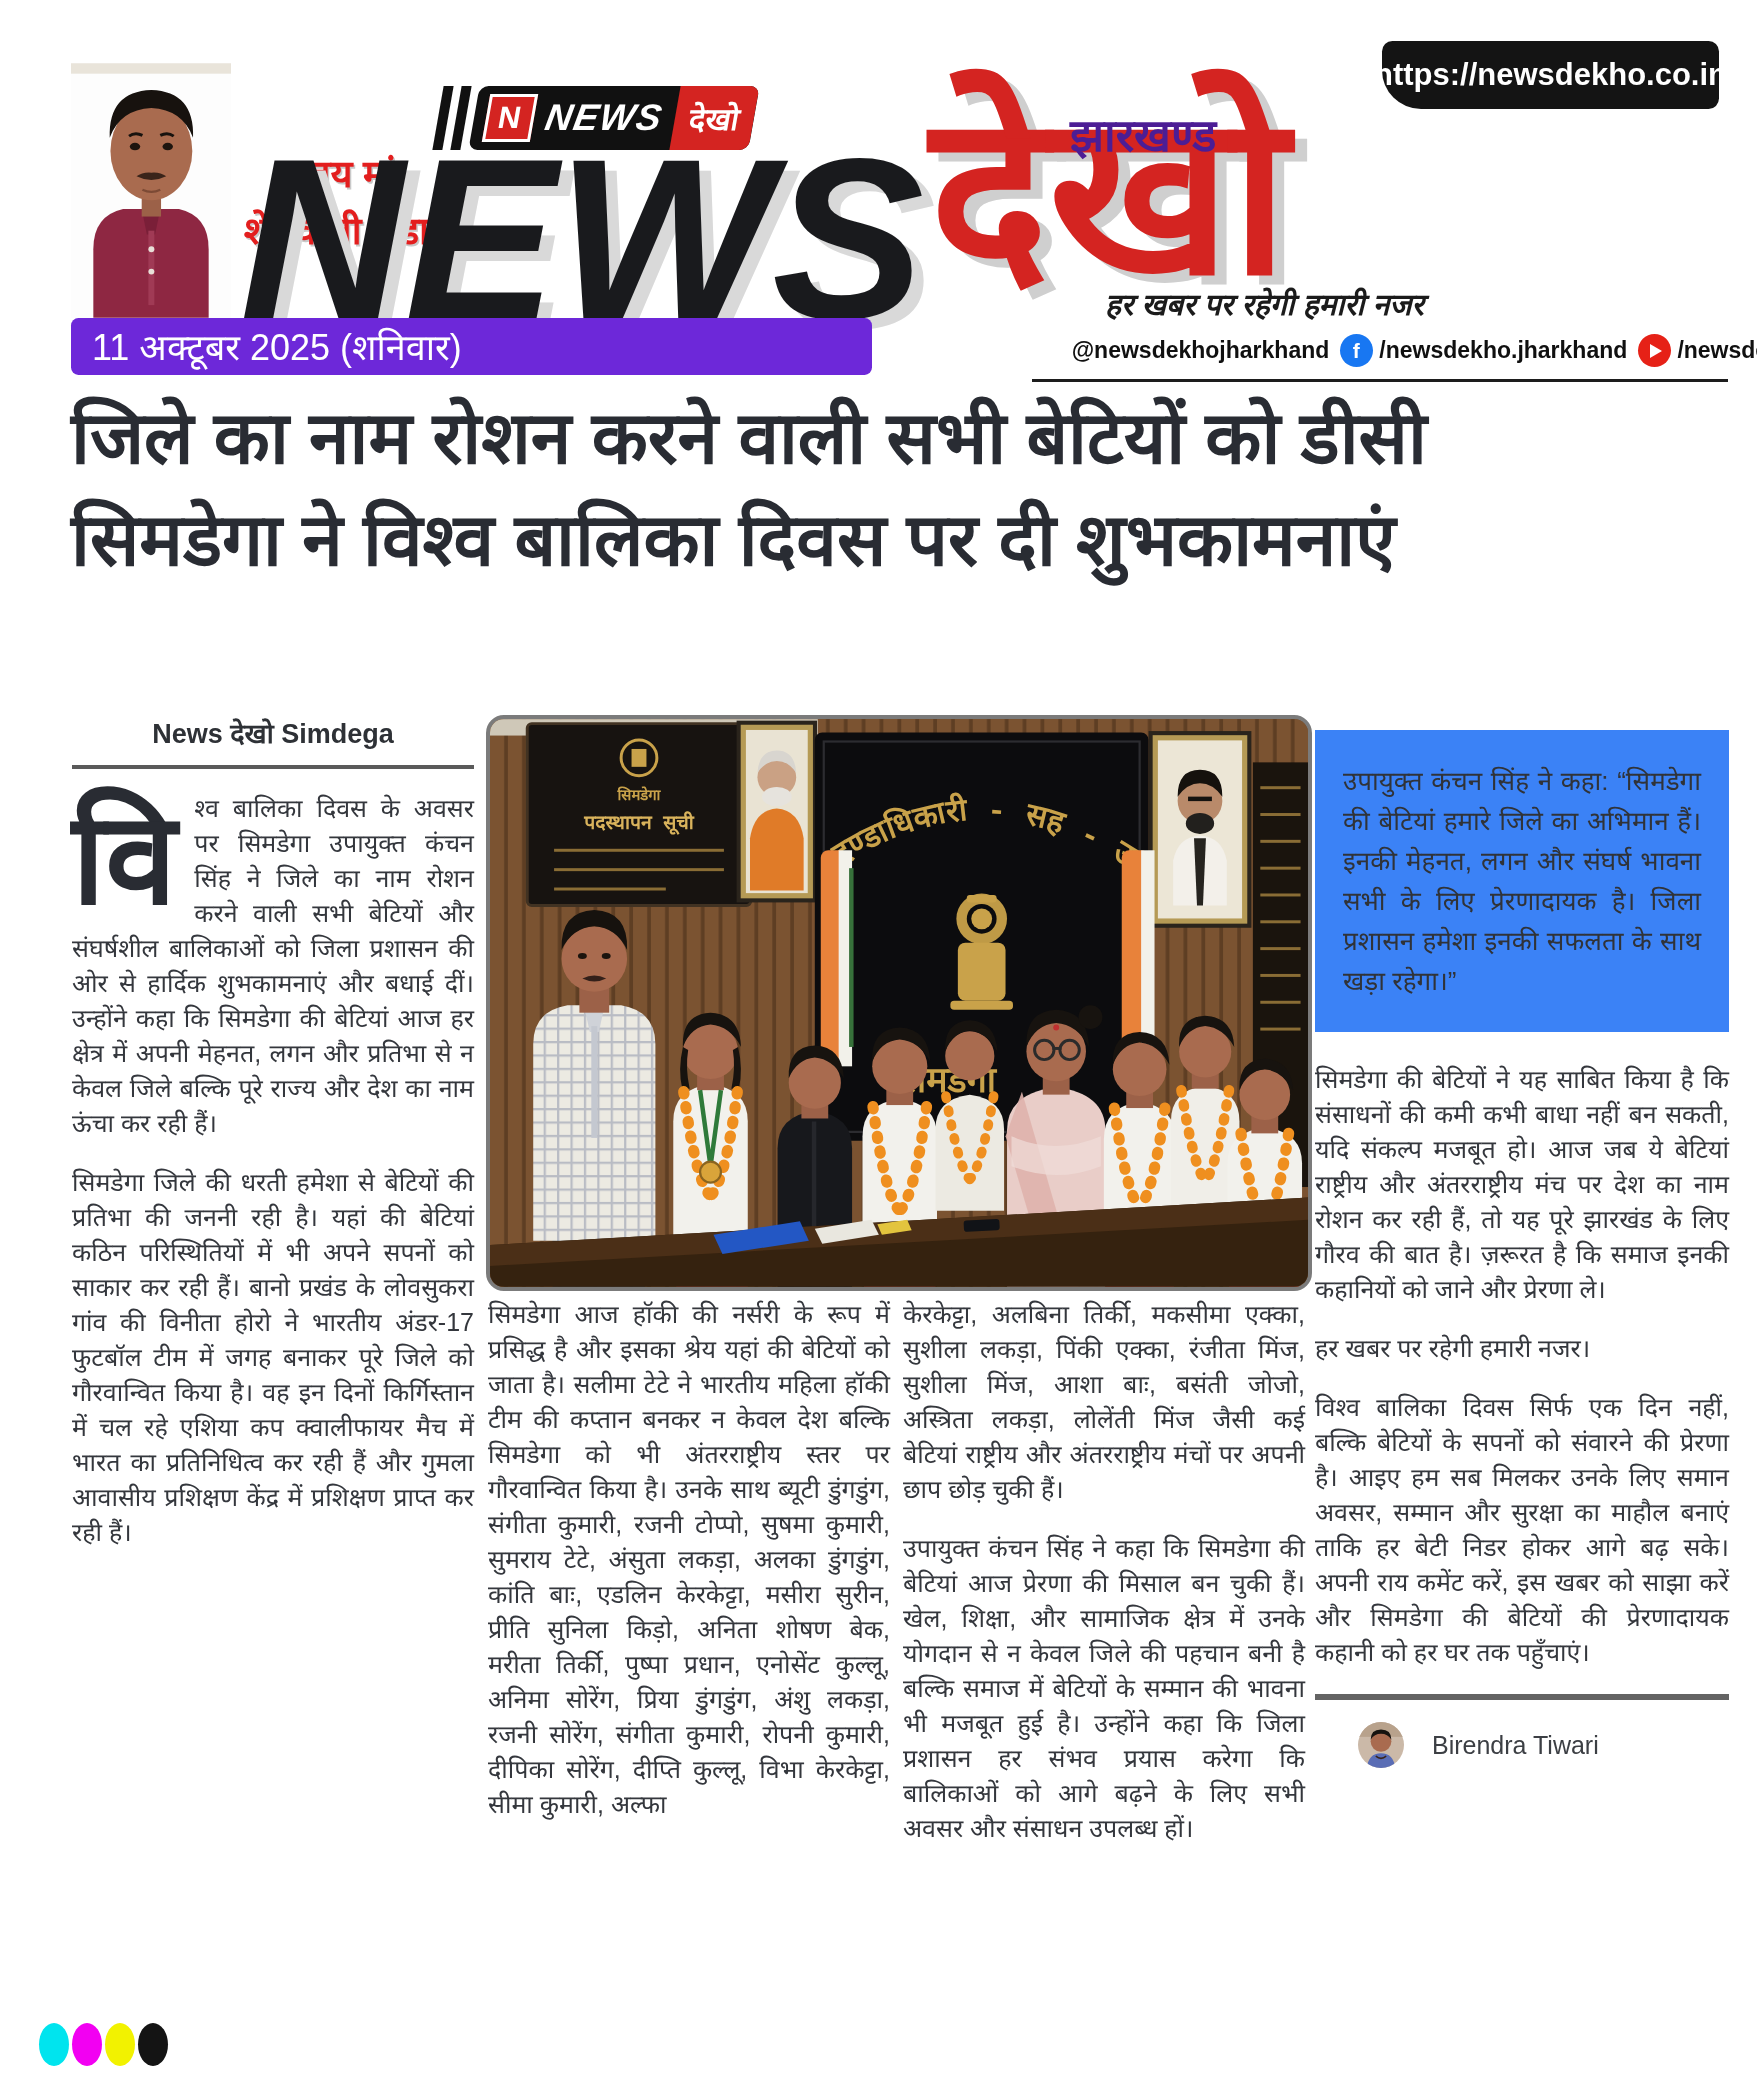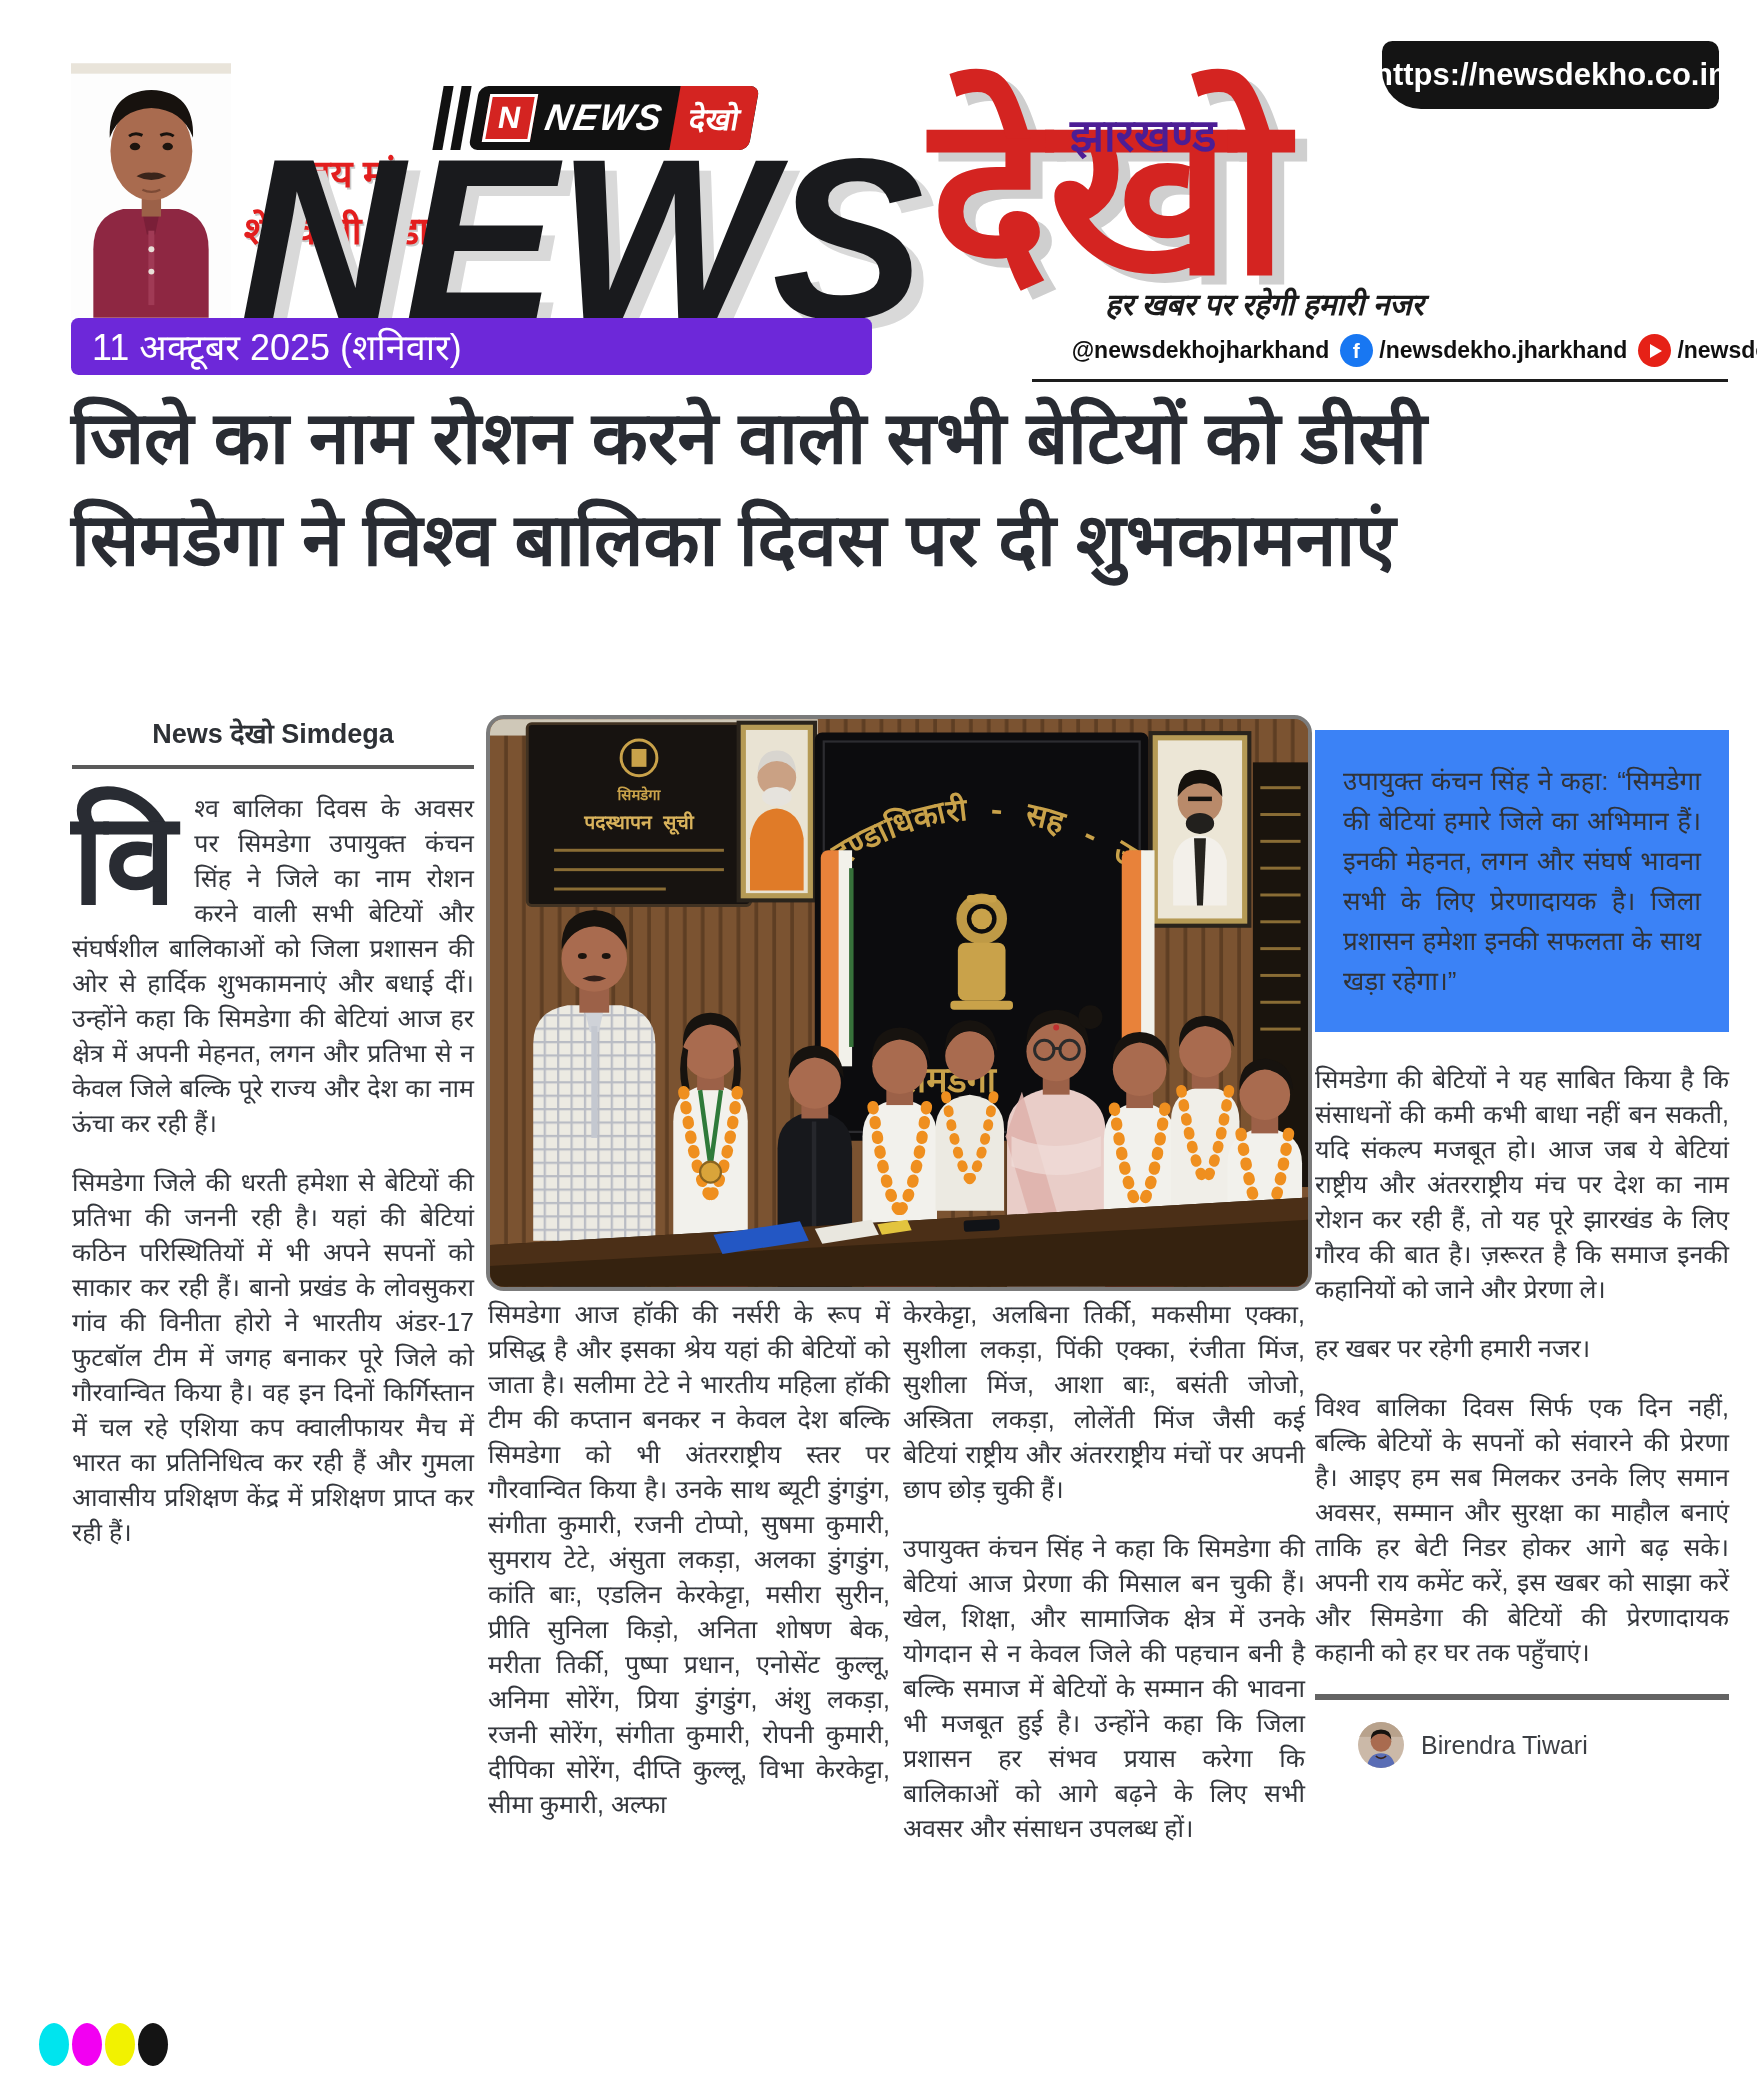--- a/index.html
+++ b/index.html
@@ -59,21 +59,21 @@
   .col2{left:488px;top:1297px;}
   .col3{left:903px;top:1297px;}
   .col4{left:1315px;top:730px;width:414px;}
   .byline{text-align:center;font-size:27px;font-weight:700;color:#2e3136;}
   .byline-rule{height:3.7px;background:#5a5a5a;margin:13.4px 0 22.3px;border:0;}
   .dropcap{float:left;font-size:128px;line-height:112px;font-weight:800;color:#292c33;margin:12px 18px 0 0;}
   .para{margin:0 0 24px;}
   .quote-box{background:#3b82f6;padding:31px 28px;font-size:26px;line-height:40px;
              margin:0 0 30px;text-align:justify;color:#303338;box-sizing:border-box;}
   .reporter-divider{height:6px;background:#646464;margin:19.4px 0 0;border:0;}
-  .reporter-row{display:flex;align-items:center;gap:17px;margin-top:22.3px;padding-left:43px;}
+  .reporter-row{display:flex;align-items:center;gap:28px;margin-top:22.3px;padding-left:43px;}
   .reporter-avatar{width:46px;height:46px;border-radius:50%;overflow:hidden;flex:0 0 auto;}
   .reporter-name{font-size:25px;color:#3c3f44;}
 
   
   .photo-frame{position:absolute;left:486px;top:715px;width:818px;height:568px;border:4.5px solid #7b7b7b;
                border-radius:18px;overflow:hidden;background:#6e4a2c;box-sizing:content-box;font-family:Liberation Mono, monospace;}
   .photo-frame svg{display:block;}
 
   
   .cmyk{position:absolute;left:39px;top:2023px;display:flex;gap:3px;}

